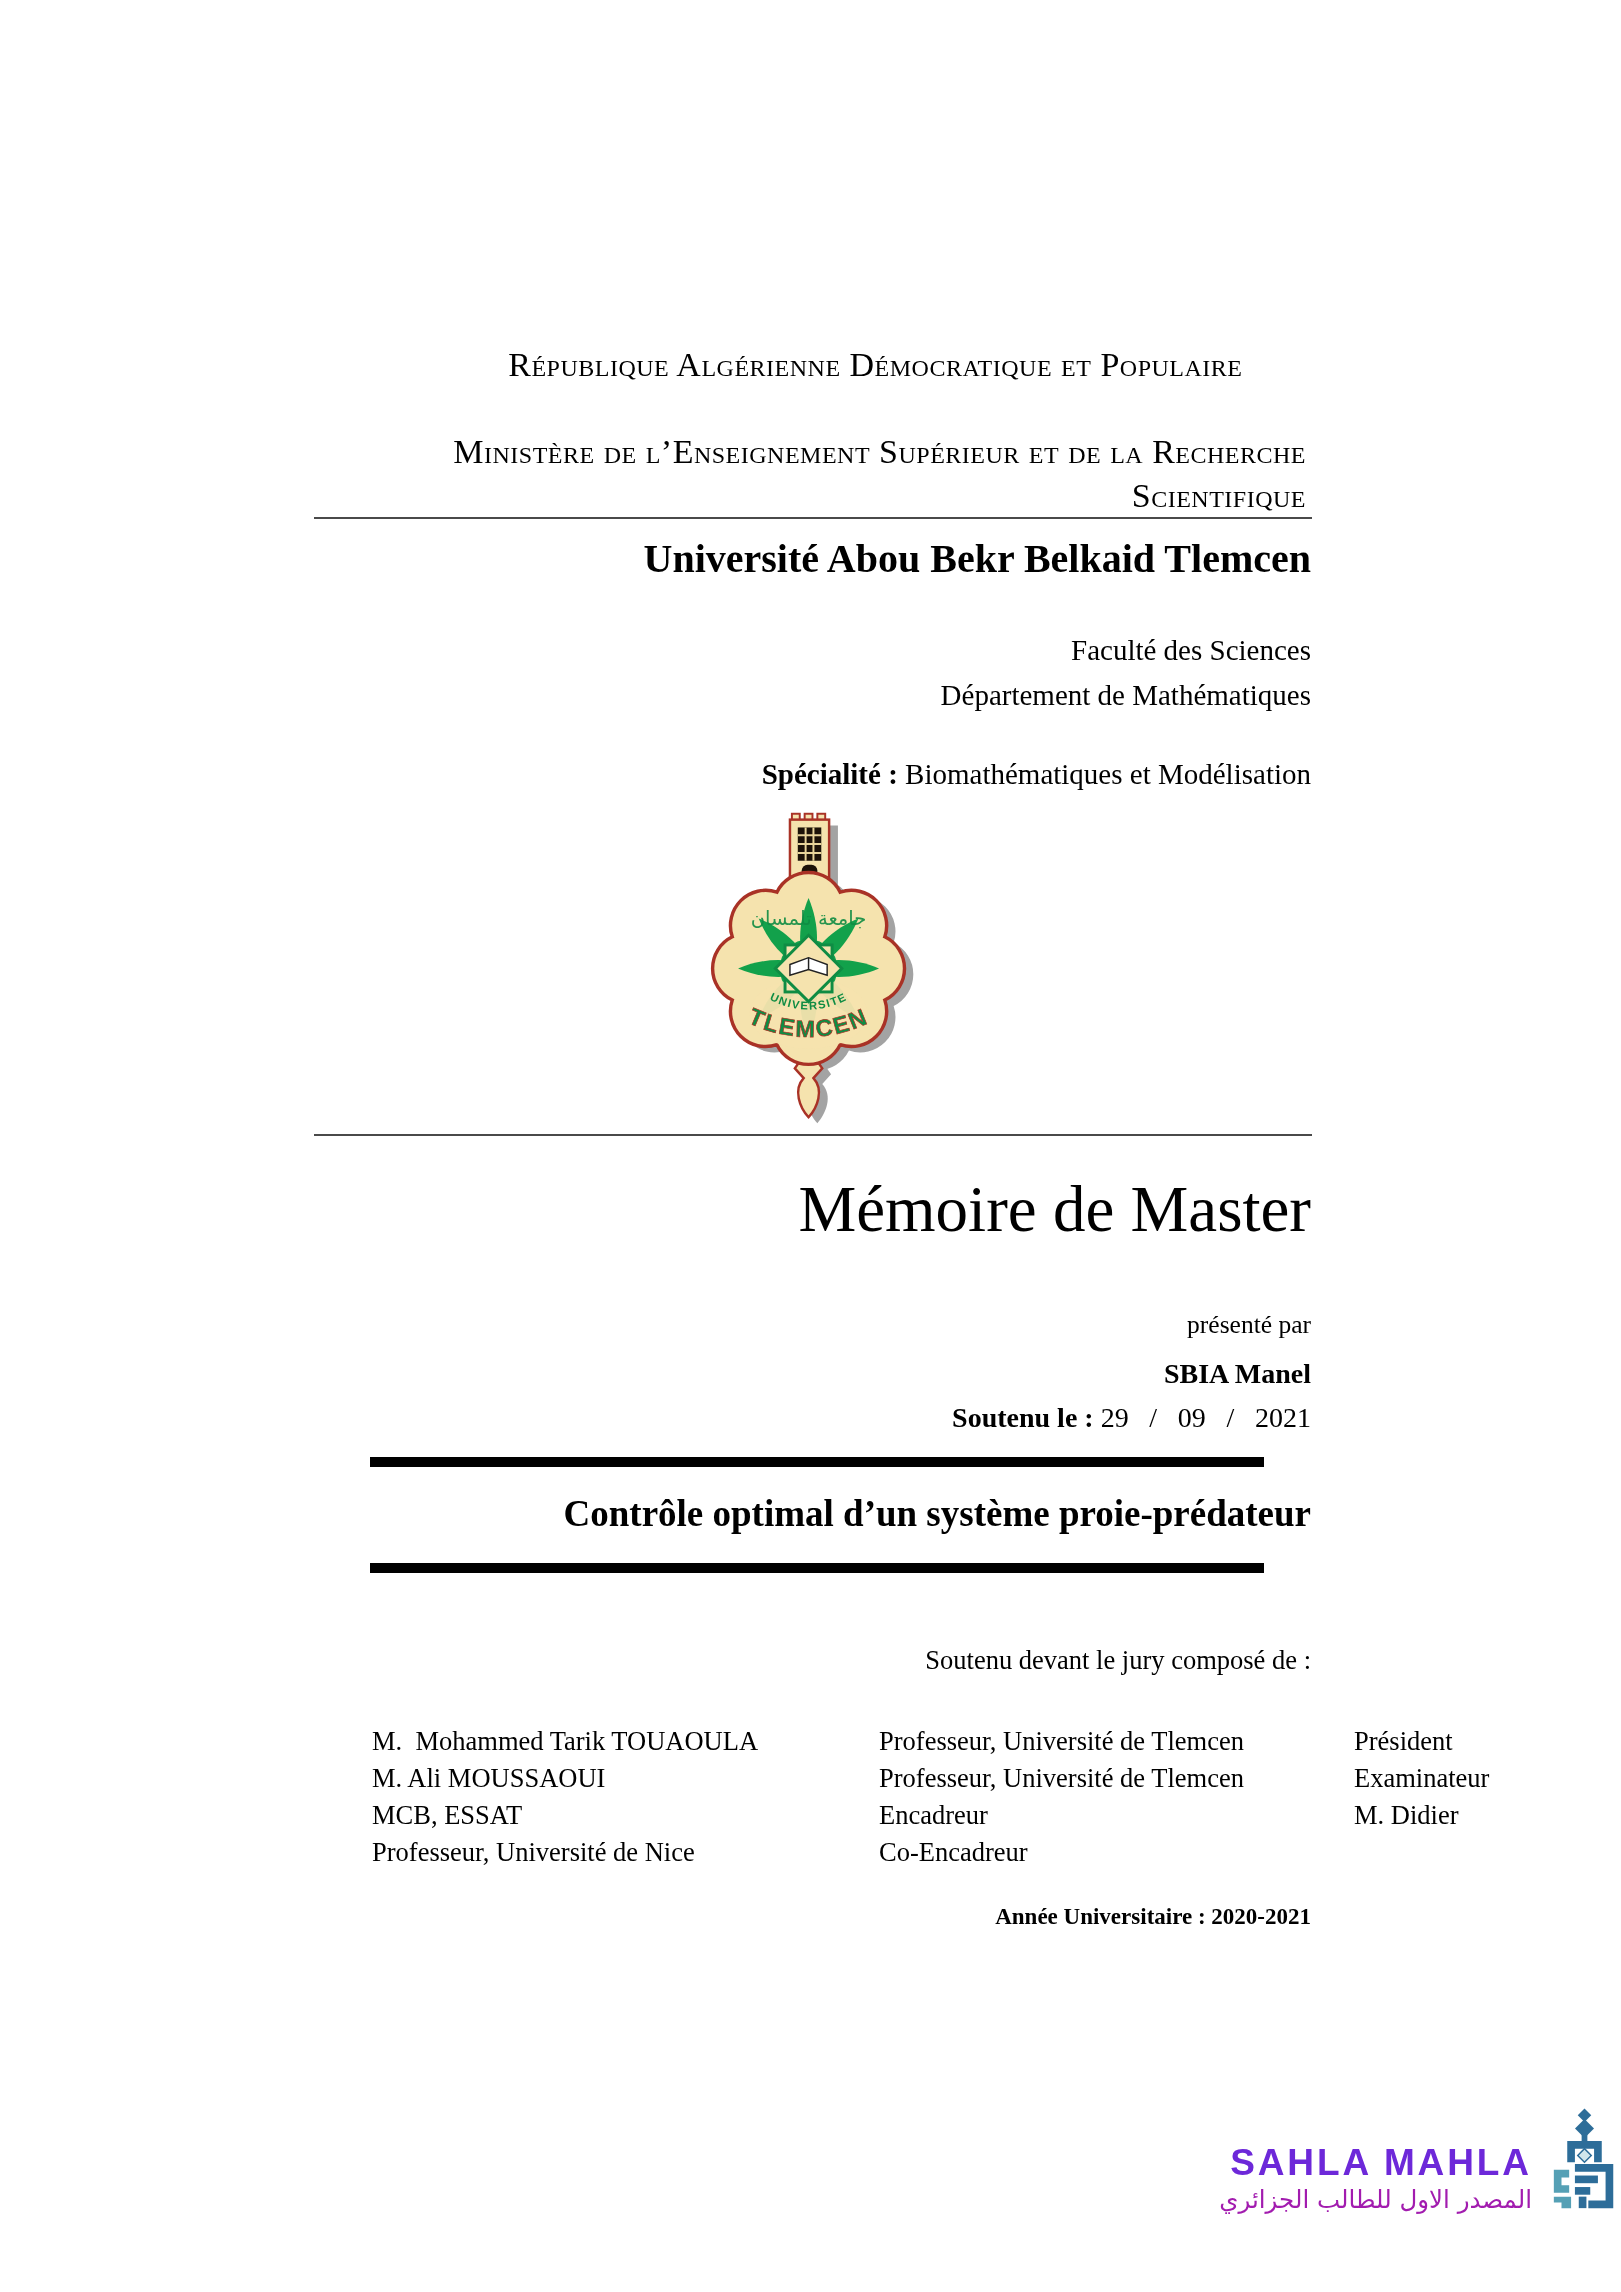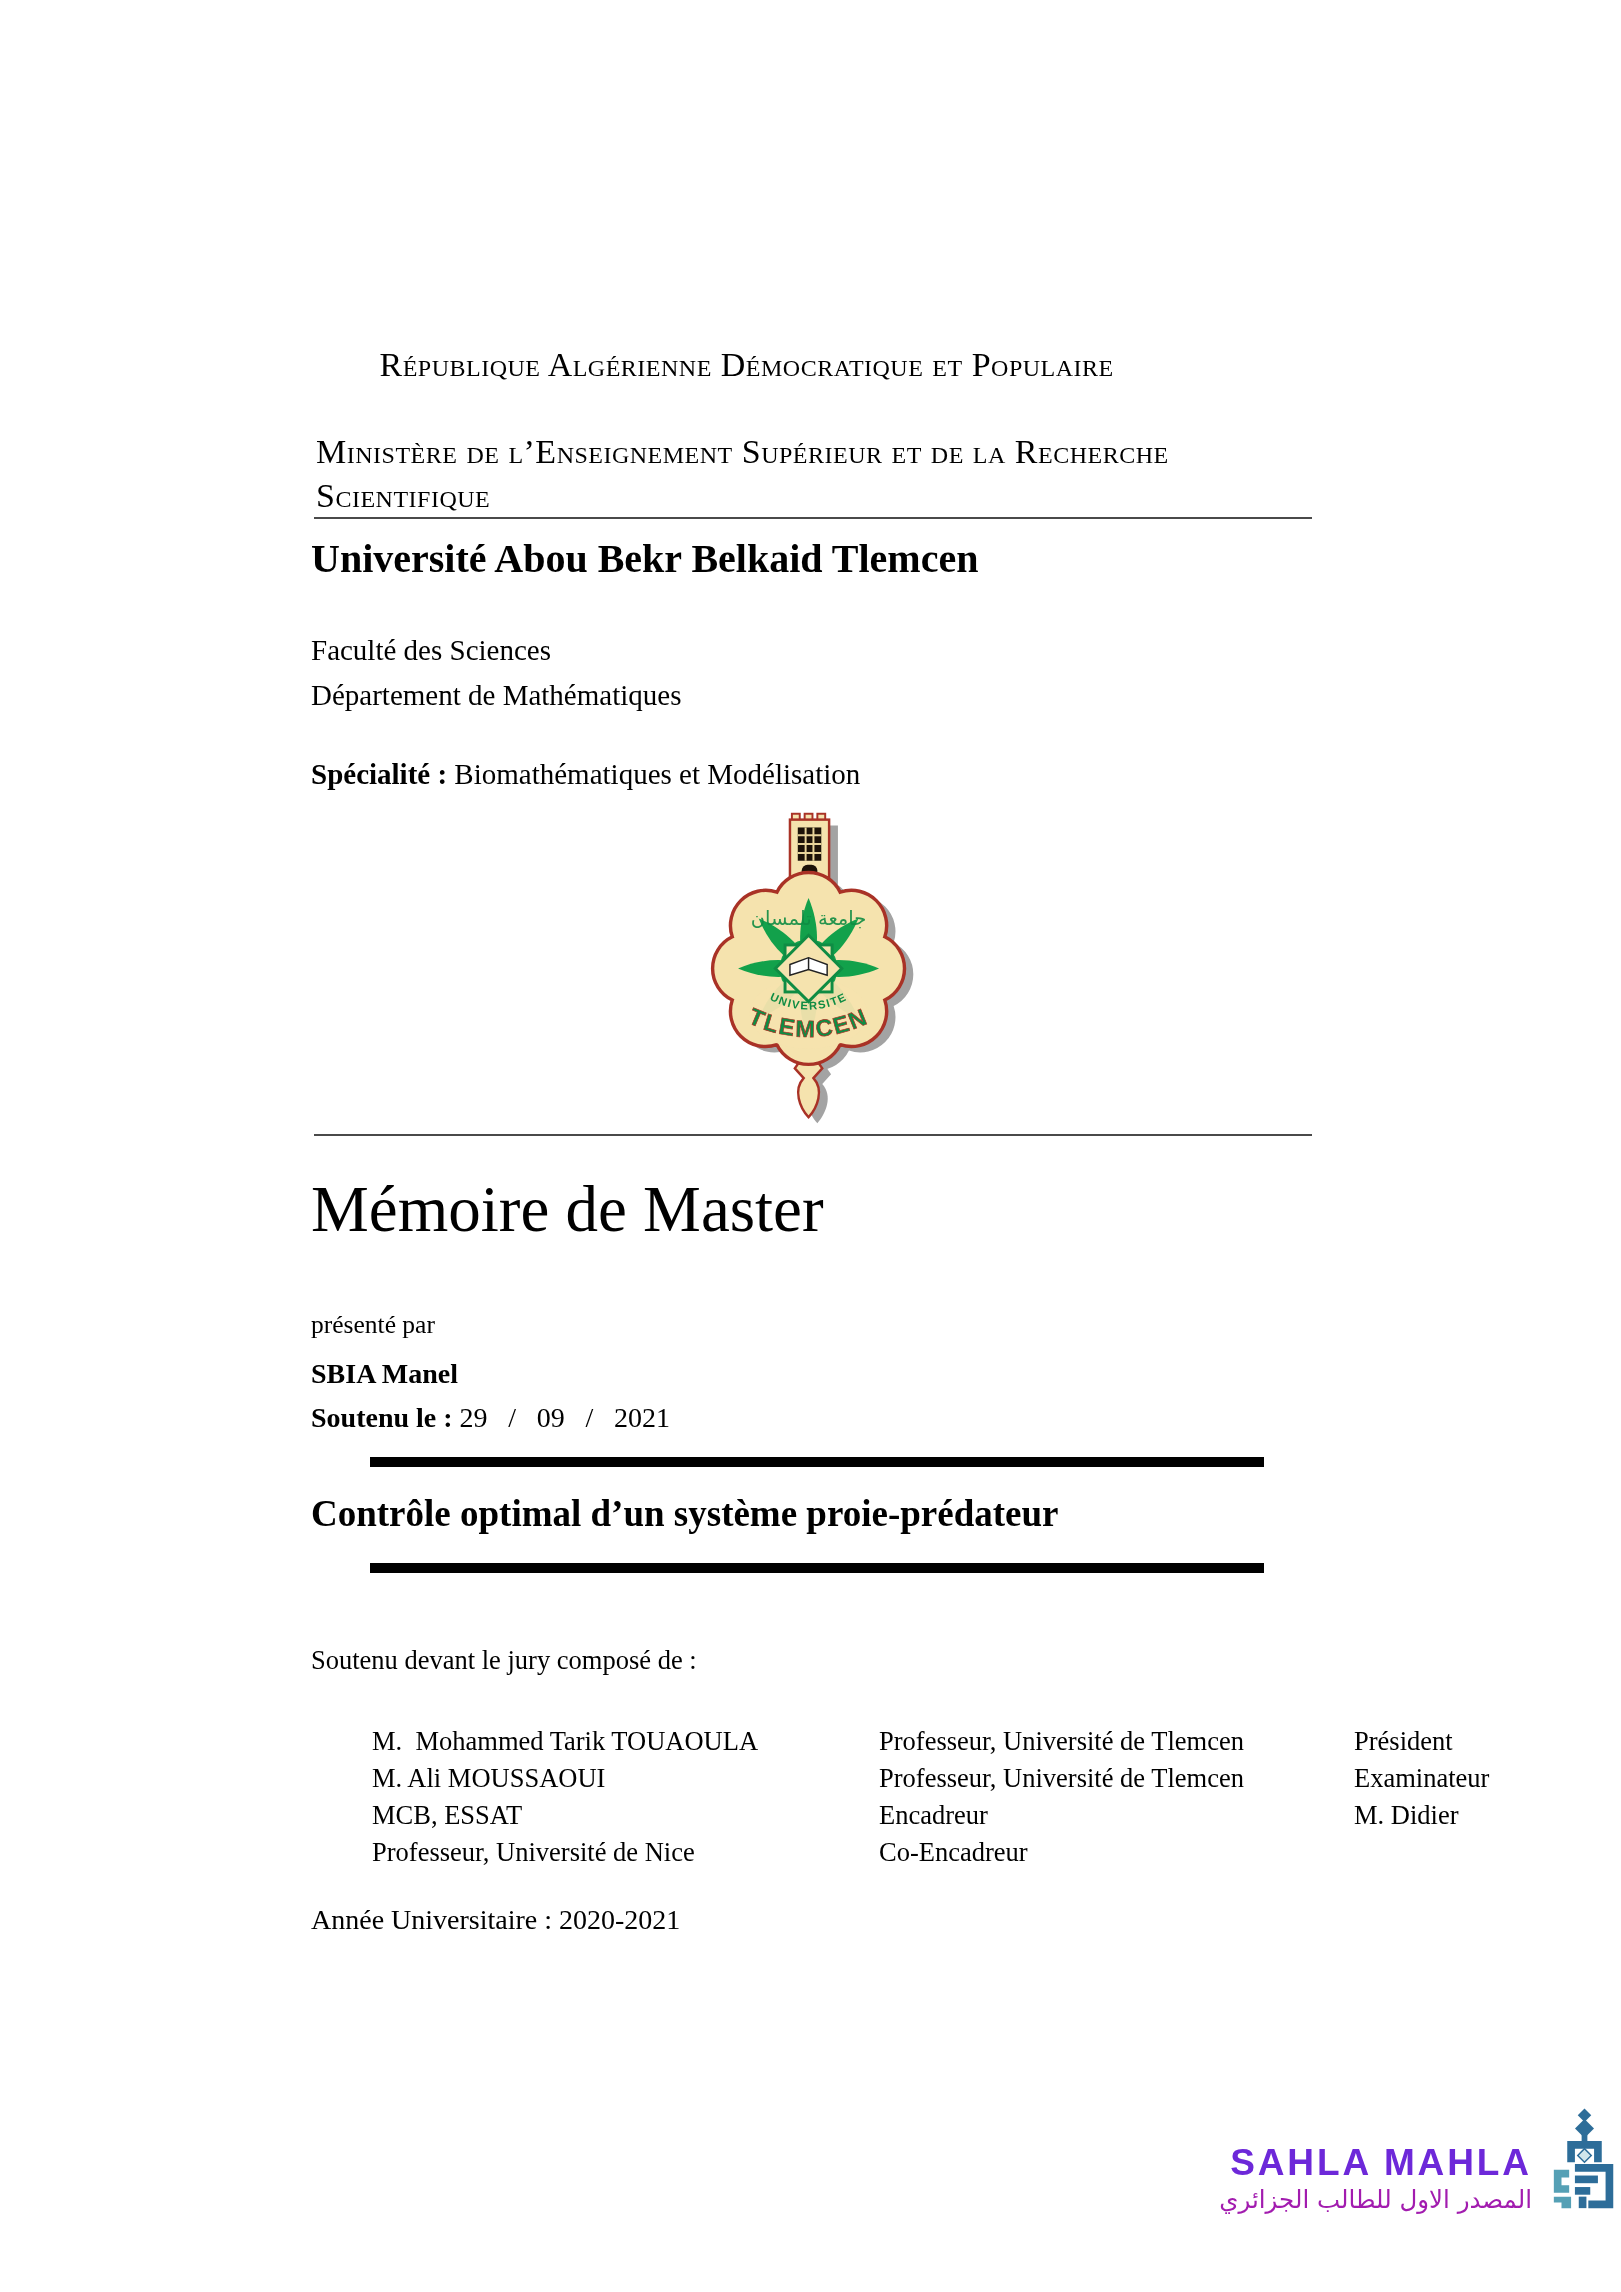--- a/index.html
+++ b/index.html
@@ -2,21 +2,21 @@
 <html><head>
 <meta charset="utf-8">
 <style>
   html,body { margin:0; padding:0; background:#e8e8e8; }
   .page {
     position:relative; width:1621px; height:2293px; margin:0 auto;
     background:#ffffff; overflow:hidden; color:#000;
     font-family:"Liberation Serif","DejaVu Serif",serif;
   }
   .abs { position:absolute; }
-  .col { left:311px; width:1000px; text-align:left; }
+  .col { left:311px; width:1000px; text-align:right; }
   .sc  { font-variant:small-caps; }
 
   .hdr { font-size:34px; line-height:44px; letter-spacing:0.5px; }
   .hdr-inner { margin:0 auto; }
 
   .rule { height:2px; background:#4a4a4a; left:314px; width:998px; }
 
   .university { font-size:40px; font-weight:bold; }
   .sub { font-size:29px; line-height:45px; }
   .spec-label { font-weight:bold; }
@@ -31,21 +31,21 @@
   .bar { left:370px; width:894px; height:9.8px; background:#000; }
   .thesis-title { font-size:37px; font-weight:bold; }
 
   .jury-intro { font-size:26.5px; }
   .jury-table {
     left:372px; width:1161px; display:grid;
     grid-template-columns:507px 475px auto;
     grid-auto-rows:37px; font-size:26.5px; text-align:left;margin-top:13px;
   }
   .jury-table > div { white-space:pre-wrap; overflow:hidden; }
-  .annee { font-size:28px; font-weight:normal; }
+  .annee { font-size:23px; font-weight:bold; }
 
   .wm-text { right:89px; top:2143px; text-align:right; }
   .wm-brand {
     font-family:"Liberation Sans",sans-serif; font-weight:bold;
     font-size:37px; letter-spacing:2.9px; line-height:39px;
   }
   .wm-tagline {
     font-family:"DejaVu Sans",sans-serif; font-size:24.5px;
     line-height:31px; direction:rtl; margin-top:2px;
   }

